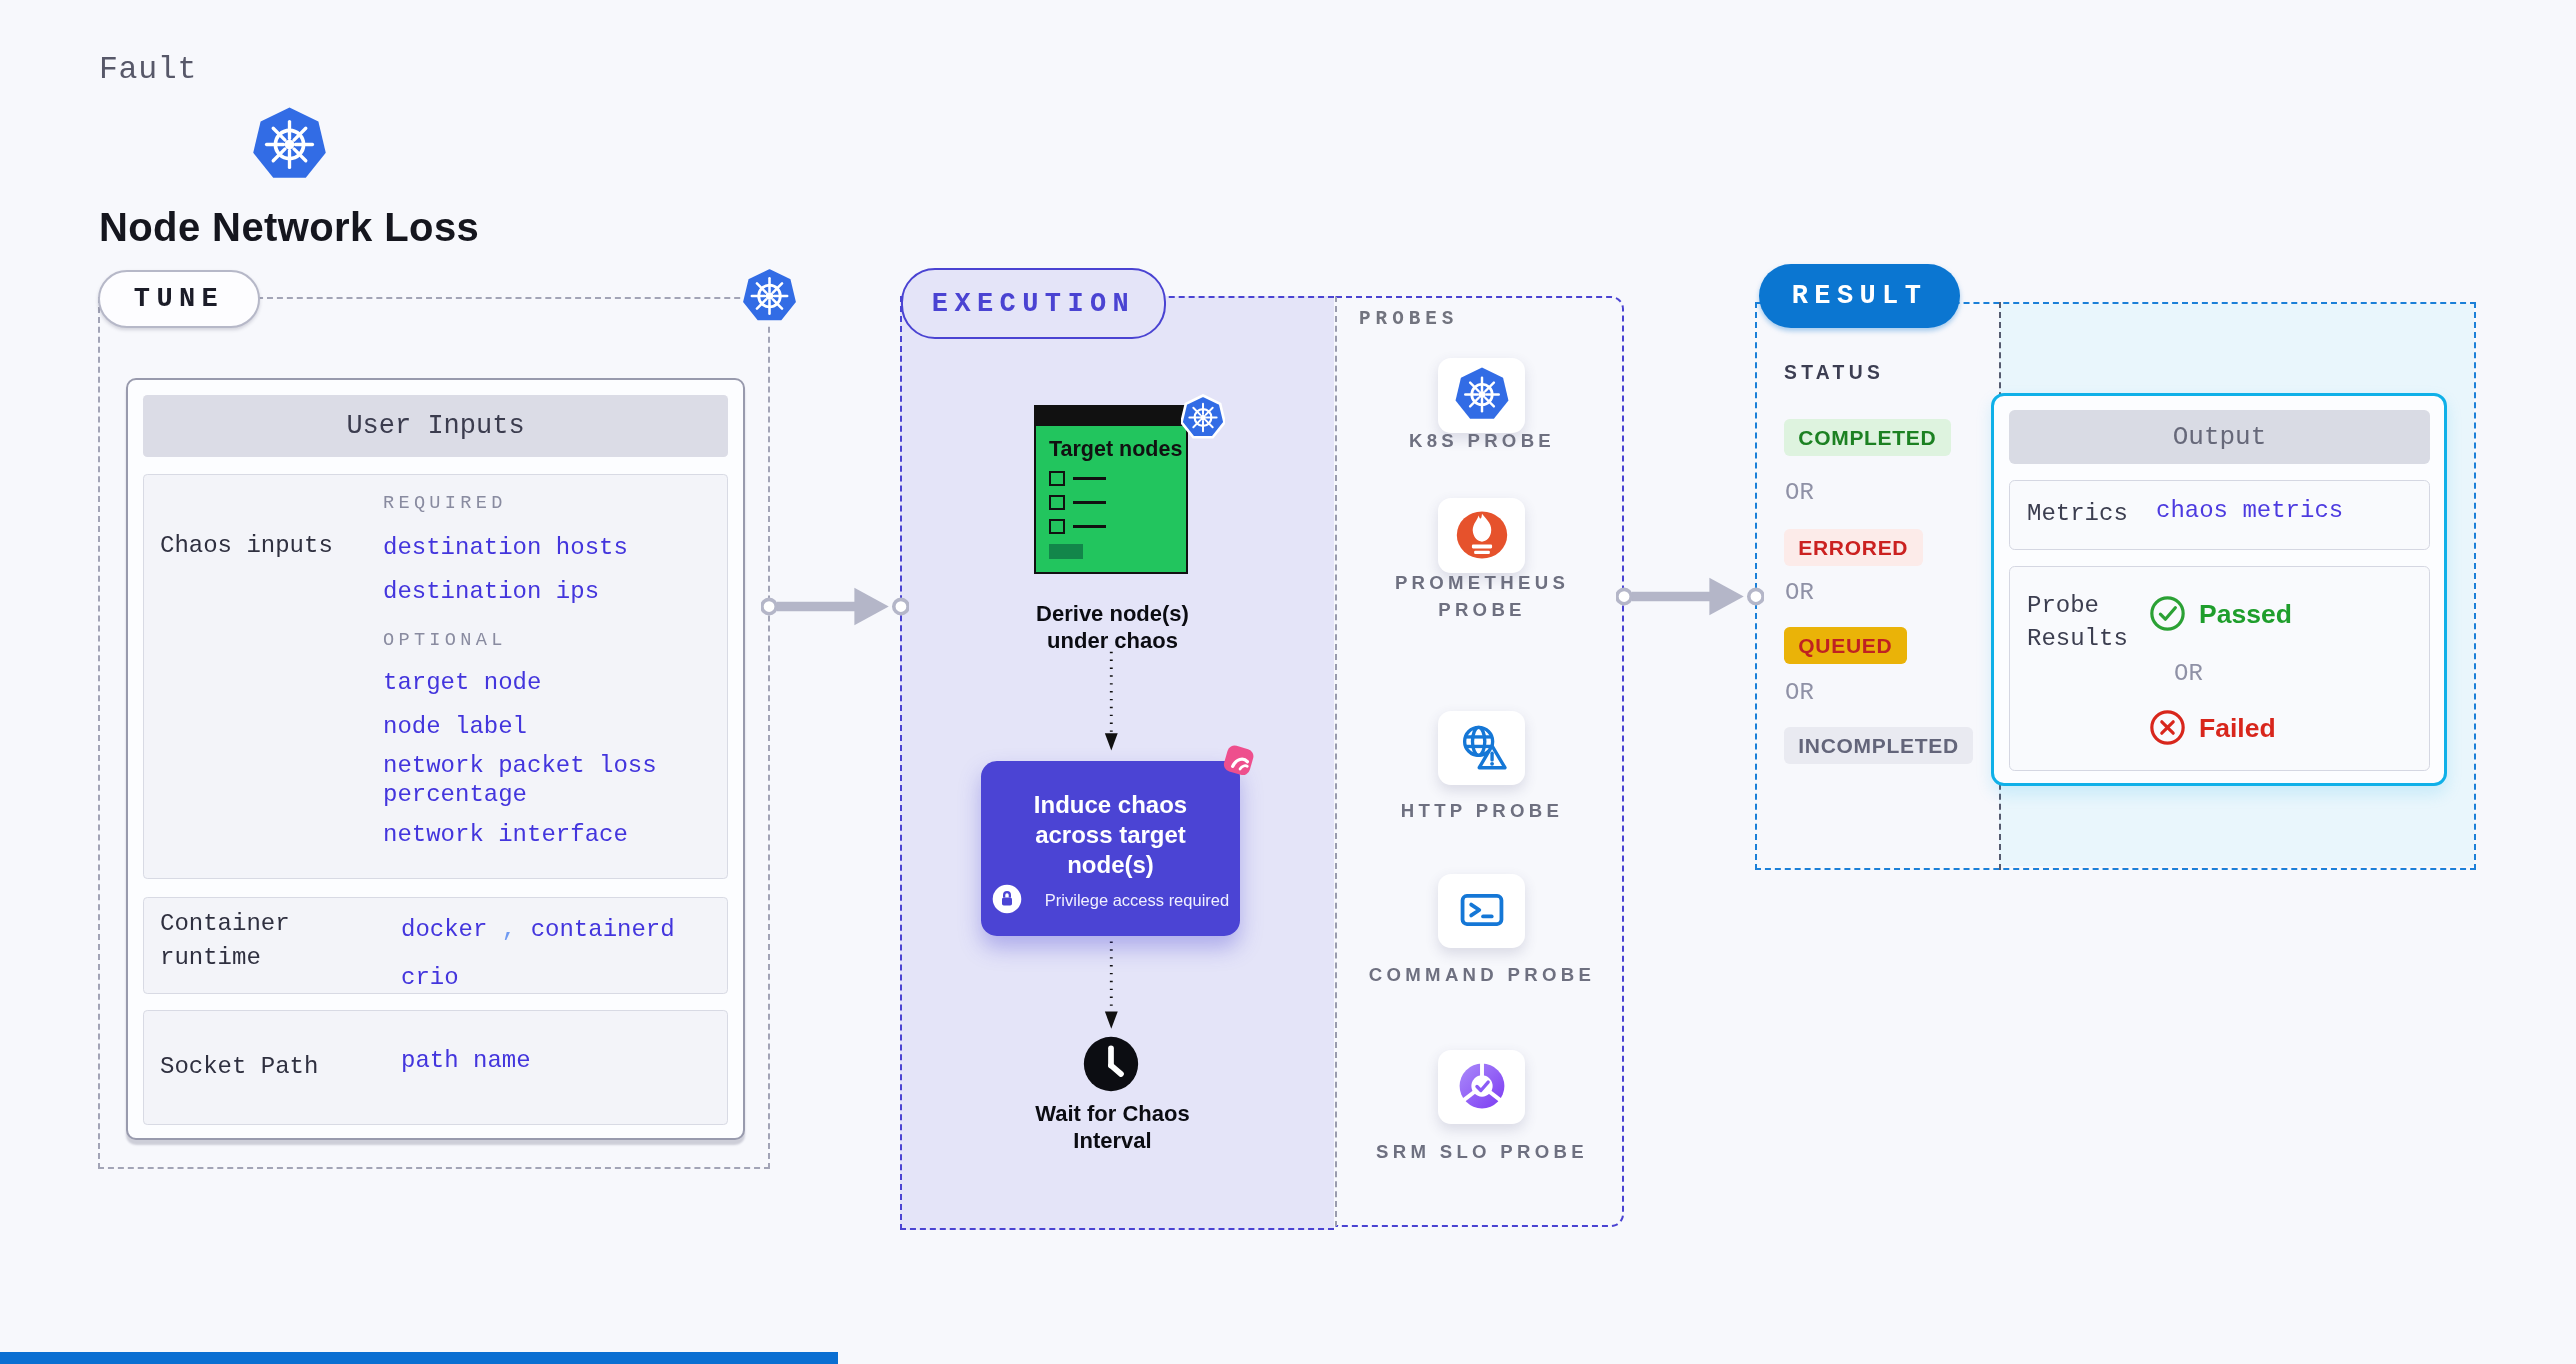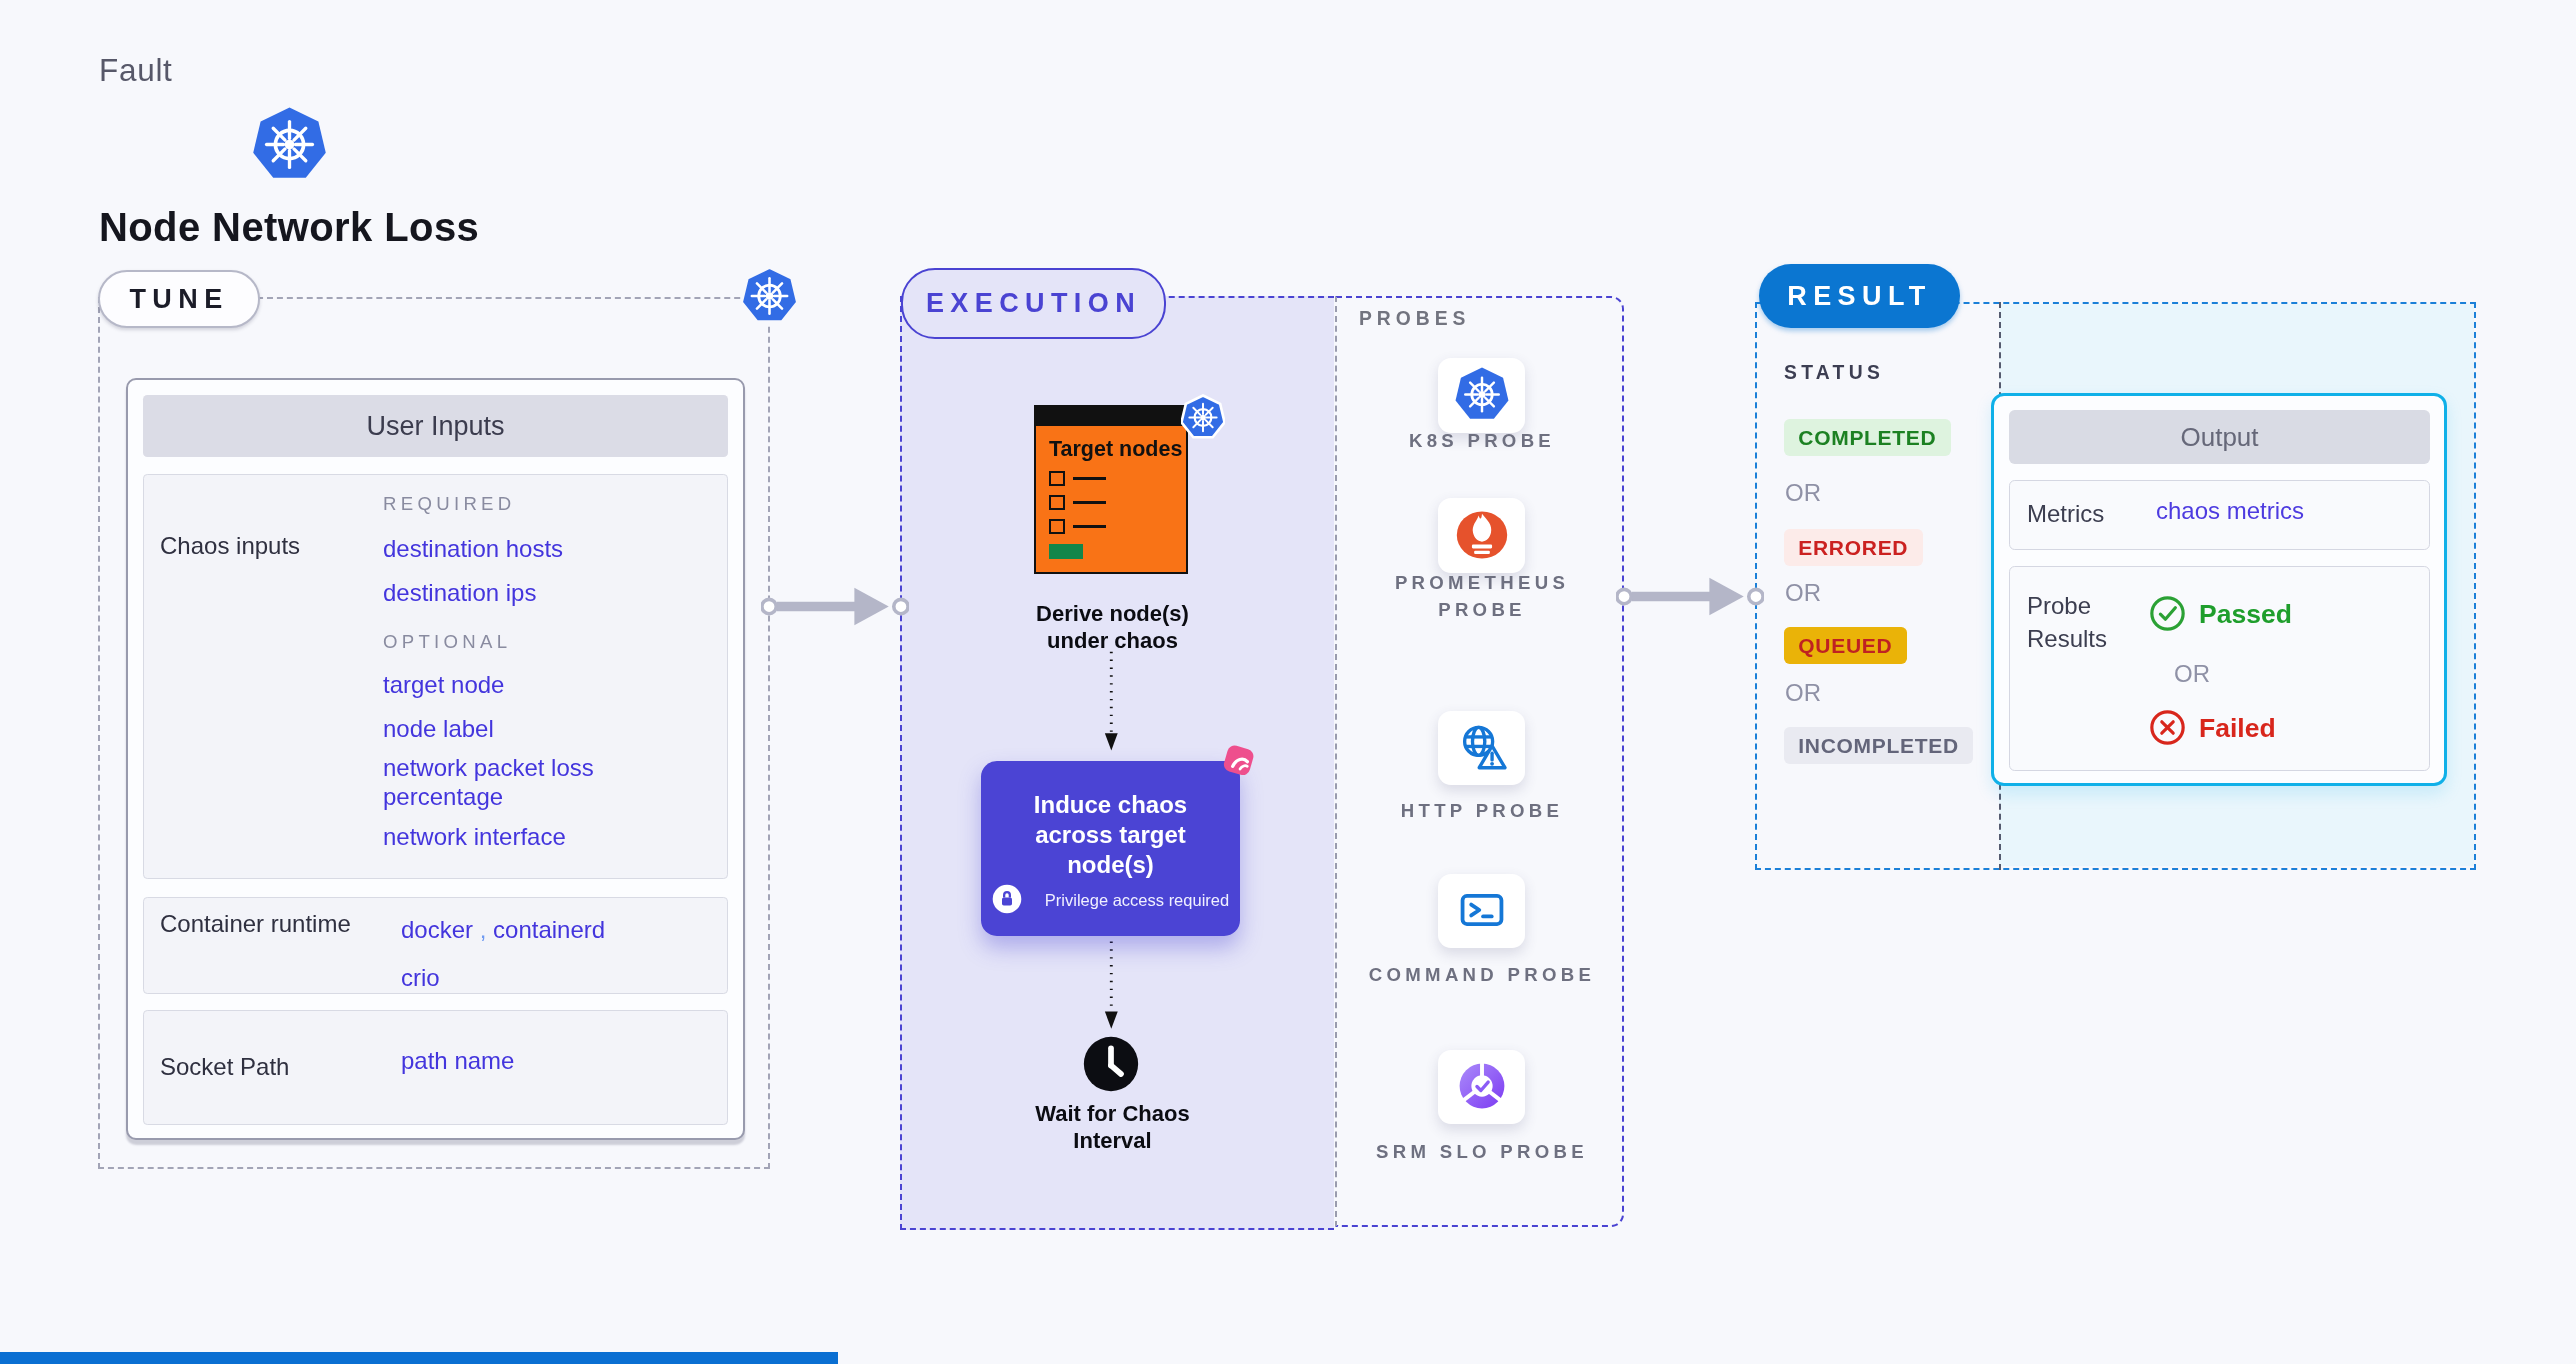--- a/index.html
+++ b/index.html
@@ -1,21 +1,21 @@
 <!DOCTYPE html>
 <html style="font-size:11.5px"><head>
 <meta charset="utf-8">
 <style>
   html,body{margin:0;padding:0;}
   body{
     width:2576px;height:1365px;position:relative;overflow:hidden;
     background:#f7f8fc;
     font-family:"Liberation Sans", sans-serif;
   }
-  .mono{font-family:Liberation Sans, sans-serif;}
+  .mono{font-family:Liberation Mono, monospace;}
   .abs{position:absolute;}
 
   
   .eyebrow{left:99px;top:52px;font-size:31.5px;color:#575869;letter-spacing:0.7px;}
   .title-row{left:99px;top:106px;display:flex;align-items:center;gap:20px;flex-direction:column;}
   .page-title{font-size:40px;font-weight:bold;color:#15161e;letter-spacing:0.4px;}
 
   
   .pill{display:flex;align-items:center;justify-content:center;border-radius:34px;
         font-size:27px;font-weight:bold;letter-spacing:6.4px;z-index:6;}
@@ -52,21 +52,21 @@
   .chaos-right{left:383px;top:493px;width:330px;display:flex;flex-direction:column;}
   .rt-left{left:160px;top:907px;width:208px;}
   .rt-right{left:401px;top:915px;width:315px;display:flex;flex-direction:column;gap:18.6px;}
   .sock-left{left:160px;top:1050px;width:208px;}
   .sock-right{left:401px;top:1046px;width:315px;}
 
   
   .conn{z-index:5;}
 
   
-  .target-card{left:1034px;top:405px;width:154px;height:169px;background:#f97316;
+  .target-card{left:1034px;top:405px;width:154px;height:169px;background:#22c55e;
       border:2.9px solid #111;box-sizing:border-box;z-index:2;}
   .target-topbar{position:absolute;left:0;top:0;width:100%;height:18.6px;background:#111;}
   .target-inner{position:absolute;left:13px;top:29px;}
   .target-title{font-size:21.5px;font-weight:bold;color:#111;line-height:26px;}
   .check-row{display:flex;align-items:center;gap:8.6px;margin-top:8.6px;}
   .check-box{width:11.5px;height:11.5px;border:2.1px solid #111;}
   .check-line{width:33px;height:2.9px;background:#111;}
   .green-chip{width:34px;height:15px;background:#12864a;margin-top:10px;}
   .k8s-badge-target{left:1181px;top:394px;z-index:3;}
   .step-text{font-size:22px;font-weight:bold;color:#0b0c12;text-align:center;line-height:27px;}

